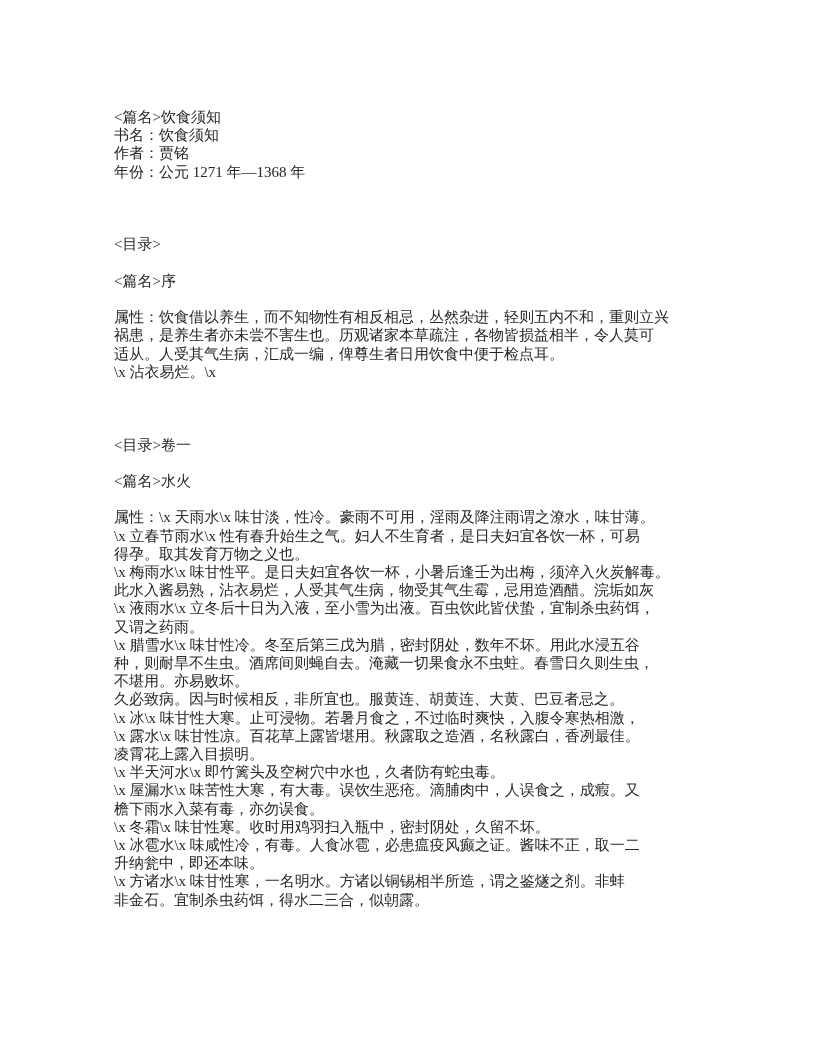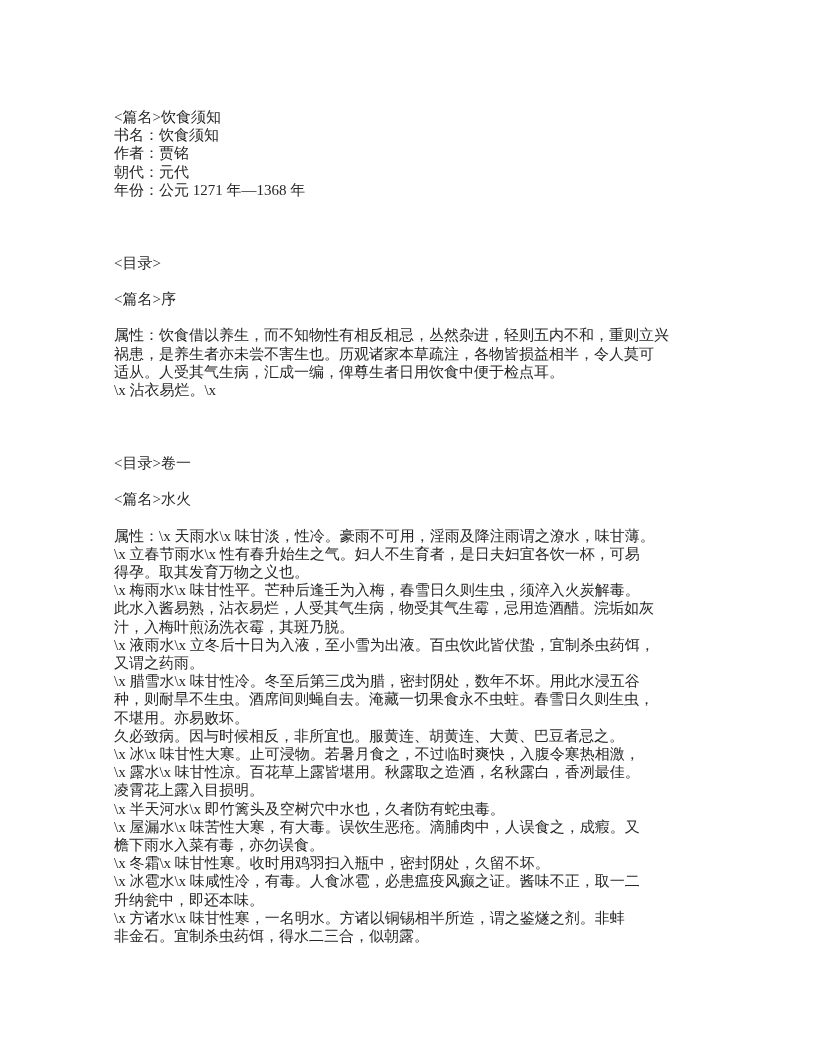--- a/index.html
+++ b/index.html
@@ -32,21 +32,20 @@
 </style>
 </head>
 <body>
 
 <div class="page">
 
   <div class="block">
     <div class="tline">&lt;篇名&gt;饮食须知</div>
     <div class="tline">书名：饮食须知</div>
     <div class="tline">作者：贾铭</div>
-    <div class="tline">朝代：元代</div>
     <div class="tline">年份：公元 1271 年—1368 年</div>
   </div>
 
   <div class="gap-l"></div>
 
   <div class="block">
     <div class="tline">&lt;目录&gt;</div>
     <div class="gap-s"></div>
     <div class="tline">&lt;篇名&gt;序</div>
     <div class="gap-s"></div>
@@ -62,23 +61,22 @@
 
   <div class="block">
     <div class="tline">&lt;目录&gt;卷一</div>
     <div class="gap-s"></div>
     <div class="tline">&lt;篇名&gt;水火</div>
     <div class="gap-s"></div>
     <div>
         <div class="tline">属性：\x 天雨水\x 味甘淡，性冷。豪雨不可用，淫雨及降注雨谓之潦水，味甘薄。</div>
         <div class="tline">\x 立春节雨水\x 性有春升始生之气。妇人不生育者，是日夫妇宜各饮一杯，可易</div>
         <div class="tline">得孕。取其发育万物之义也。</div>
-        <div class="tline">\x 梅雨水\x 味甘性平。芒种后逢壬为入梅，春雪日久则生虫，须淬入火炭解毒。</div>
+        <div class="tline">\x 梅雨水\x 味甘性平。是日夫妇宜各饮一杯，小暑后逢壬为出梅，须淬入火炭解毒。</div>
         <div class="tline">此水入酱易熟，沾衣易烂，人受其气生病，物受其气生霉，忌用造酒醋。浣垢如灰</div>
-        <div class="tline">汁，入梅叶煎汤洗衣霉，其斑乃脱。</div>
         <div class="tline">\x 液雨水\x 立冬后十日为入液，至小雪为出液。百虫饮此皆伏蛰，宜制杀虫药饵，</div>
         <div class="tline">又谓之药雨。</div>
         <div class="tline">\x 腊雪水\x 味甘性冷。冬至后第三戊为腊，密封阴处，数年不坏。用此水浸五谷</div>
         <div class="tline">种，则耐旱不生虫。酒席间则蝇自去。淹藏一切果食永不虫蛀。春雪日久则生虫，</div>
         <div class="tline">不堪用。亦易败坏。</div>
         <div class="tline">久必致病。因与时候相反，非所宜也。服黄连、胡黄连、大黄、巴豆者忌之。</div>
         <div class="tline">\x 冰\x 味甘性大寒。止可浸物。若暑月食之，不过临时爽快，入腹令寒热相激，</div>
         <div class="tline">\x 露水\x 味甘性凉。百花草上露皆堪用。秋露取之造酒，名秋露白，香冽最佳。</div>
         <div class="tline">凌霄花上露入目损明。</div>
         <div class="tline">\x 半天河水\x 即竹篱头及空树穴中水也，久者防有蛇虫毒。</div>

